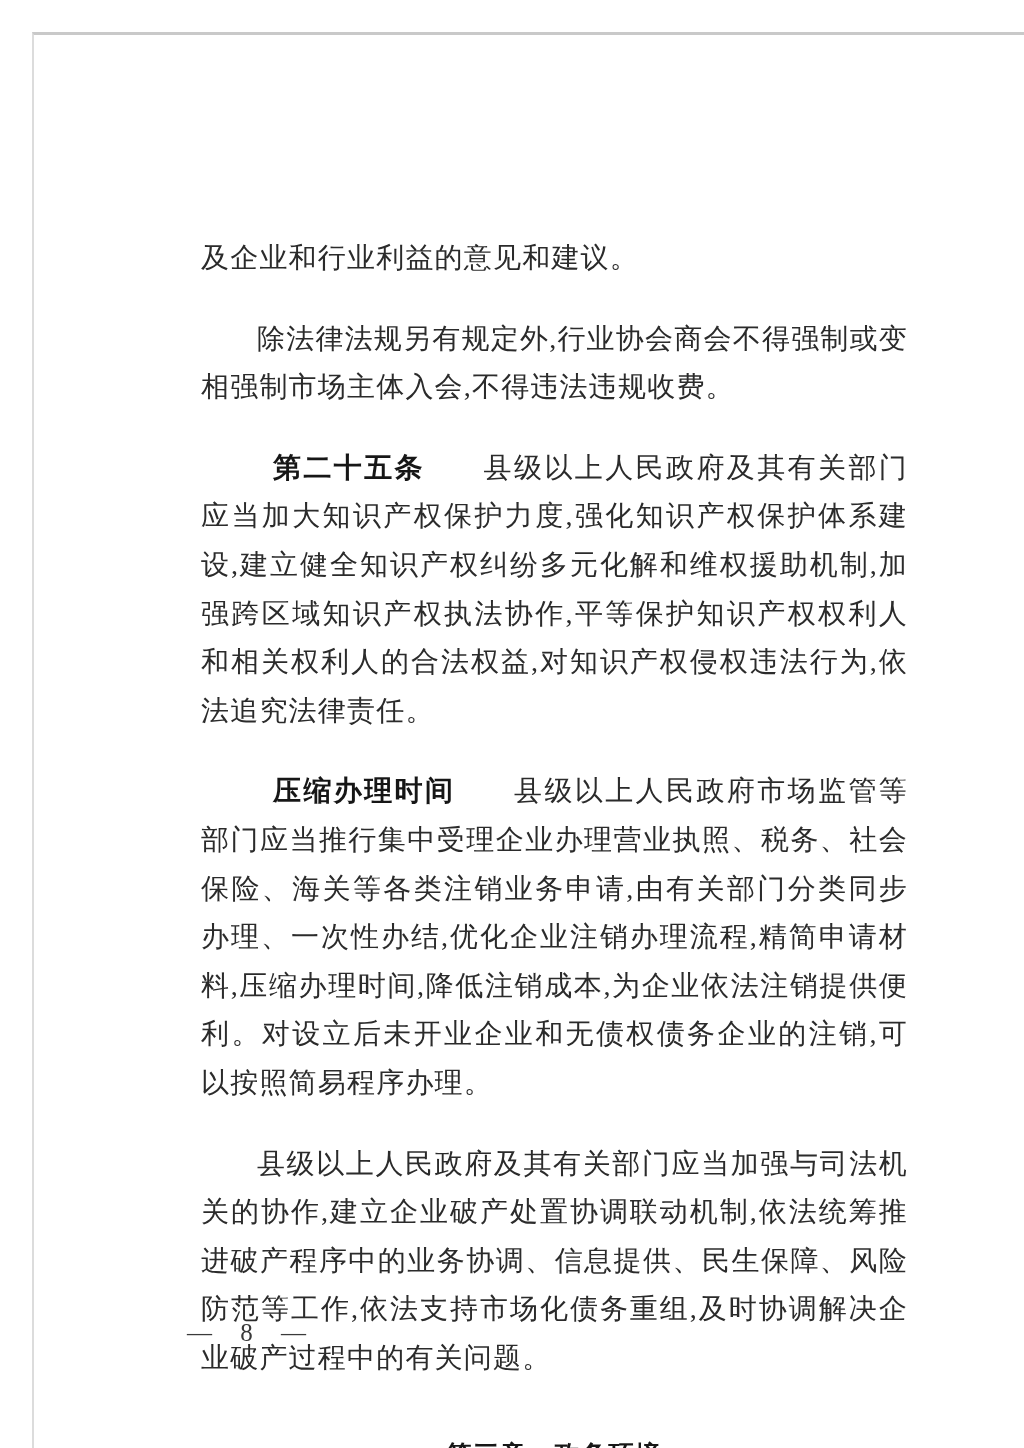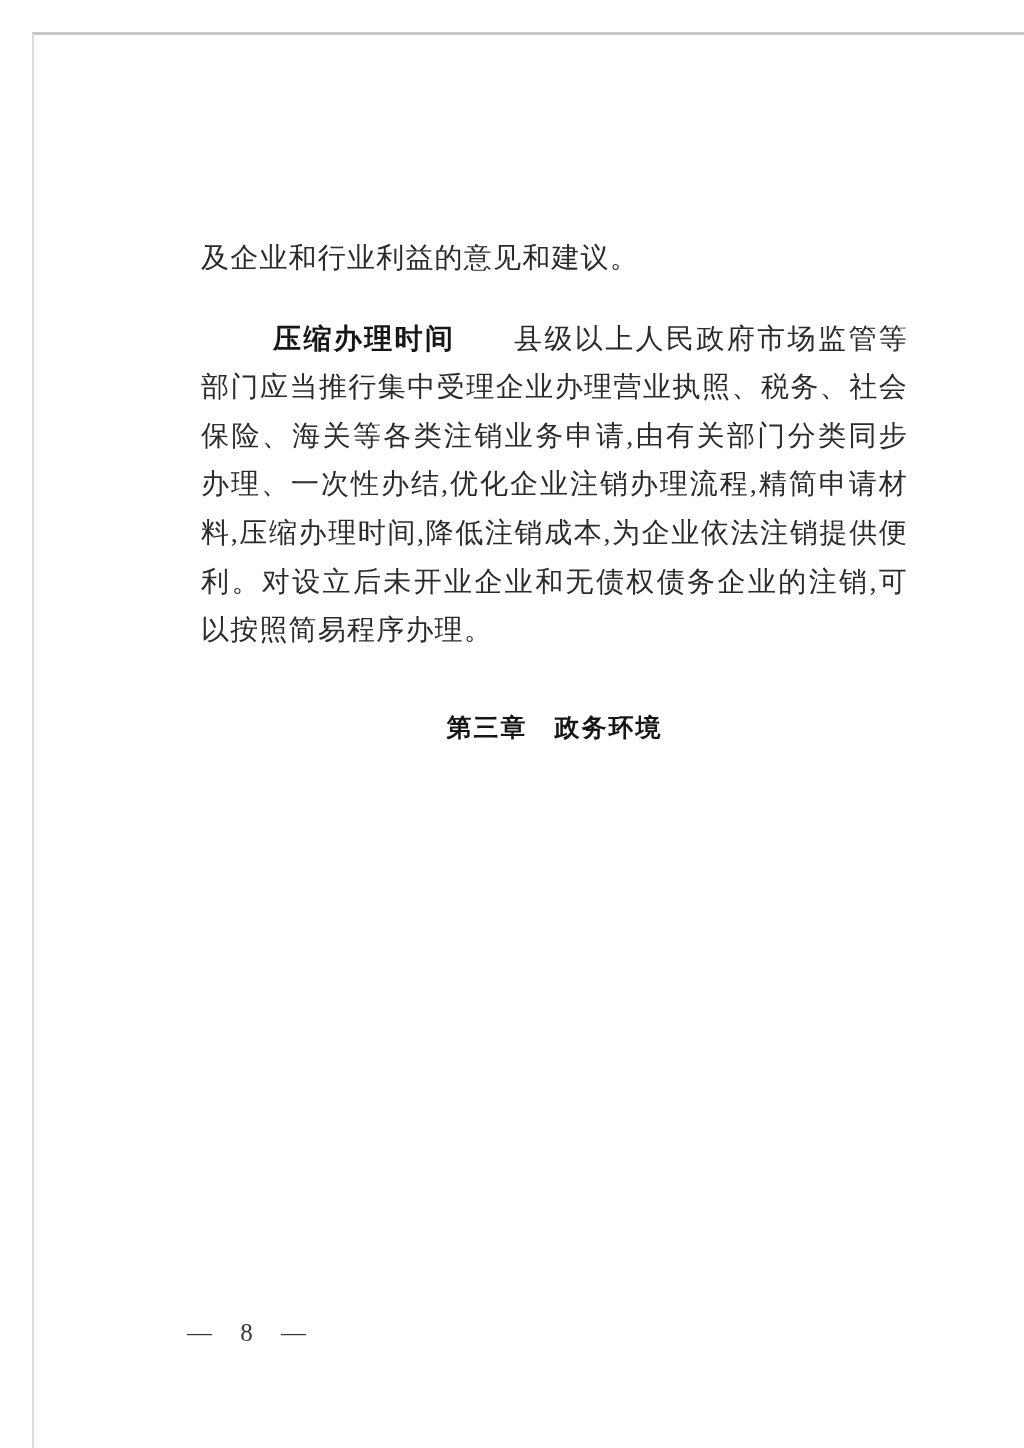--- a/index.html
+++ b/index.html
@@ -68,24 +68,27 @@
   }
 </style>
 </head>
 <body>
 
 <div class="page">
   <div class="doc-body">
 
     <p class="para no-indent">及企业和行业利益的意见和建议。</p>
 
+    <p class="para">除法律法规另有规定外,行业协会商会不得强制或变相强制市场主体入会,不得违法违规收费。</p>
 
+    <p class="para"><span class="term">第二十五条</span><span>县级以上人民政府及其有关部门应当加大知识产权保护力度,强化知识产权保护体系建设,建立健全知识产权纠纷多元化解和维权援助机制,加强跨区域知识产权执法协作,平等保护知识产权权利人和相关权利人的合法权益,对知识产权侵权违法行为,依法追究法律责任。</span></p>
 
     <p class="para"><span class="term">压缩办理时间</span><span>县级以上人民政府市场监管等部门应当推行集中受理企业办理营业执照、税务、社会保险、海关等各类注销业务申请,由有关部门分类同步办理、一次性办结,优化企业注销办理流程,精简申请材料,压缩办理时间,降低注销成本,为企业依法注销提供便利。对设立后未开业企业和无债权债务企业的注销,可以按照简易程序办理。</span></p>
 
+    <p class="para">县级以上人民政府及其有关部门应当加强与司法机关的协作,建立企业破产处置协调联动机制,依法统筹推进破产程序中的业务协调、信息提供、民生保障、风险防范等工作,依法支持市场化债务重组,及时协调解决企业破产过程中的有关问题。</p>
 
     <p class="para chapter-heading">第三章　政务环境</p>
 
 
   </div>
 
   <div class="page-footer">— 8 —</div>
 </div>
 
 </body></html>

